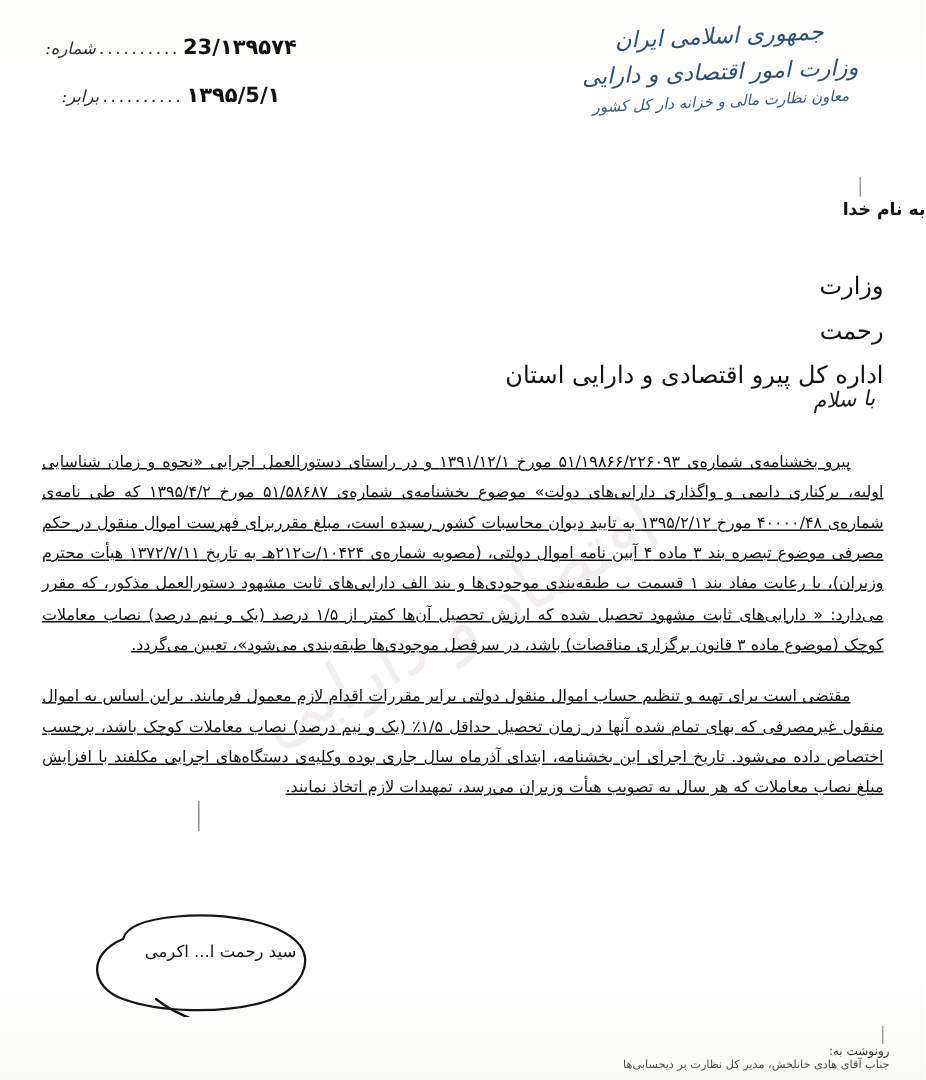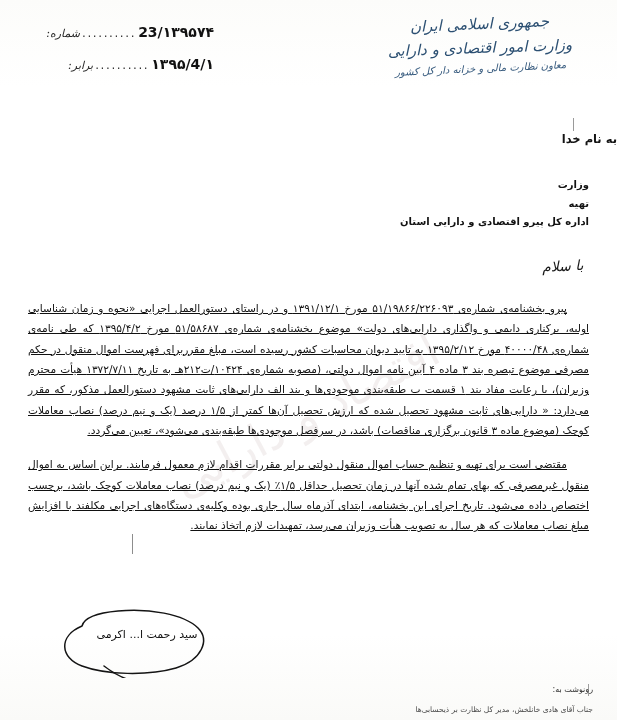--- a/index.html
+++ b/index.html
@@ -74,21 +74,21 @@
     position: absolute;
     top: 24px;
     left: 14px;
     width: 200px;
     color: #171717;
   }
   .ref-row {
     display: flex;
     flex-direction: row-reverse;
     align-items: baseline;
-    justify-content: flex-end;
+    justify-content: center;
     margin-bottom: 16px;
     white-space: nowrap;
   }
   .ref-label {
     font-family: "DejaVu Serif", "Liberation Serif", serif;
     font-style: italic;
     font-size: 11px;
     color: #2a2a2a;
   }
   .ref-dots {
@@ -125,22 +125,22 @@
     width: 1px;
     height: 13px;
     background: #9a9a9a;
   }
 
   
   .addressee {
     position: absolute;
     top: 176px;
     right: 28px;
-    font-size: 10px;
-    font-weight: bold;
+    font-size: 16px;
+    font-weight: normal;
     color: #121212;
     line-height: 1.85;
   }
 
   
   .greeting {
     position: absolute;
     top: 258px;
     right: 34px;
     font-family: "DejaVu Serif", "Liberation Serif", serif;
@@ -215,21 +215,21 @@
   
   .footer {
     position: absolute;
     bottom: 6px;
     right: 24px;
     text-align: right;
     color: #3c3c3c;
   }
   .cc-label {
     font-size: 8px;
-    margin-bottom: 11px;
+    margin-bottom: 0;
     color: #2f2f2f;
     text-align: right;
   }
   .cc-line {
     font-size: 7.5px;
     color: #4a4a4a;
   }
   .footer-rule {
     position: absolute;
     bottom: 24px;
@@ -256,32 +256,32 @@
 
     <div class="ref-row">
       <span class="ref-label">شماره:</span>
       <span class="ref-dots">..........</span>
       <span class="ref-value">23/۱۳۹۵۷۴</span>
     </div>
 
     <div class="ref-row">
       <span class="ref-label">برابر:</span>
       <span class="ref-dots">..........</span>
-      <span class="ref-value">۱۳۹۵/4/۱</span>
+      <span class="ref-value">۱۳۹۵/5/۱</span>
     </div>
 
 
   </div>
 
   <div class="bismillah">به نام خدا</div>
   <div class="reg-tick"></div>
 
   <div class="addressee">
     <div>وزارت</div>
-    <div>تهیه</div>
+    <div>رحمت</div>
     <div>اداره کل پیرو اقتصادی و دارایی استان</div>
   </div>
 
   <div class="greeting">با سلام</div>
 
   <div class="watermark">اقتصاد و دارایی</div>
 
   <div class="body-text">
     <p class="para">پیرو بخشنامه‌ی شماره‌ی ۵۱/۱۹۸۶۶/۲۲۶۰۹۳ مورخ ۱۳۹۱/۱۲/۱ و در راستای دستورالعمل اجرایی «نحوه و زمان شناسایی اولیه، برکناری دایمی و واگذاری دارایی‌های دولت» موضوع بخشنامه‌ی شماره‌ی ۵۱/۵۸۶۸۷ مورخ ۱۳۹۵/۴/۲ که طی نامه‌ی شماره‌ی ۴۰۰۰۰/۴۸ مورخ ۱۳۹۵/۲/۱۲ به تایید دیوان محاسبات کشور رسیده است، مبلغ مقرربرای فهرست اموال منقول در حکم مصرفی موضوع تبصره بند ۳ ماده ۴ آیین نامه اموال دولتی، (مصوبه شماره‌ی ۱۰۴۲۴/ت۲۱۲هـ به تاریخ ۱۳۷۲/۷/۱۱ هیأت محترم وزیران)، با رعایت مفاد بند ۱ قسمت ب طبقه‌بندی موجودی‌ها و بند الف دارایی‌های ثابت مشهود دستورالعمل مذکور، که مقرر می‌دارد: « دارایی‌های ثابت مشهود تحصیل شده که ارزش تحصیل آن‌ها کمتر از ۱/۵ درصد (یک و نیم درصد) نصاب معاملات کوچک (موضوع ماده ۳ قانون برگزاری مناقصات) باشد، در سرفصل موجودی‌ها طبقه‌بندی می‌شود»، تعیین می‌گردد.</p>
     <p class="para">مقتضی است برای تهیه و تنظیم حساب اموال منقول دولتی برابر مقررات اقدام لازم معمول فرمایند. براین اساس به اموال منقول غیرمصرفی که بهای تمام شده آنها در زمان تحصیل حداقل ۱/۵٪ (یک و نیم درصد) نصاب معاملات کوچک باشد، برچسب اختصاص داده می‌شود. تاریخ اجرای این بخشنامه، ابتدای آذرماه سال جاری بوده وکلیه‌ی دستگاه‌های اجرایی مکلفند با افزایش مبلغ نصاب معاملات که هر سال به تصویب هیأت وزیران می‌رسد، تمهیدات لازم اتخاذ نمایند.</p>

